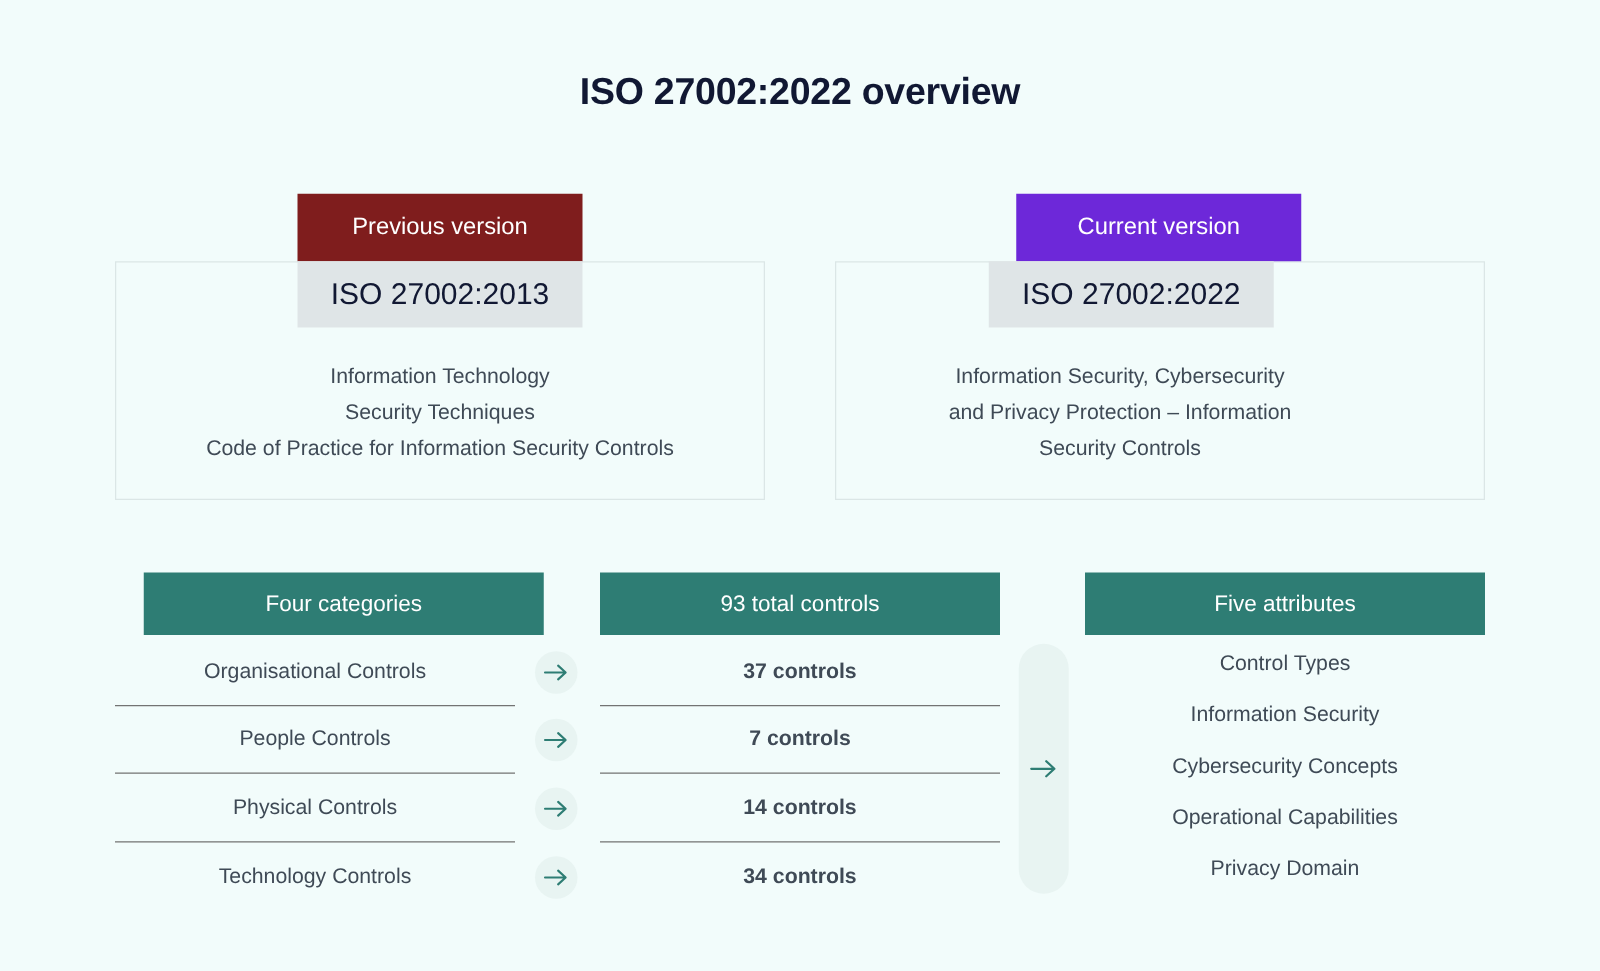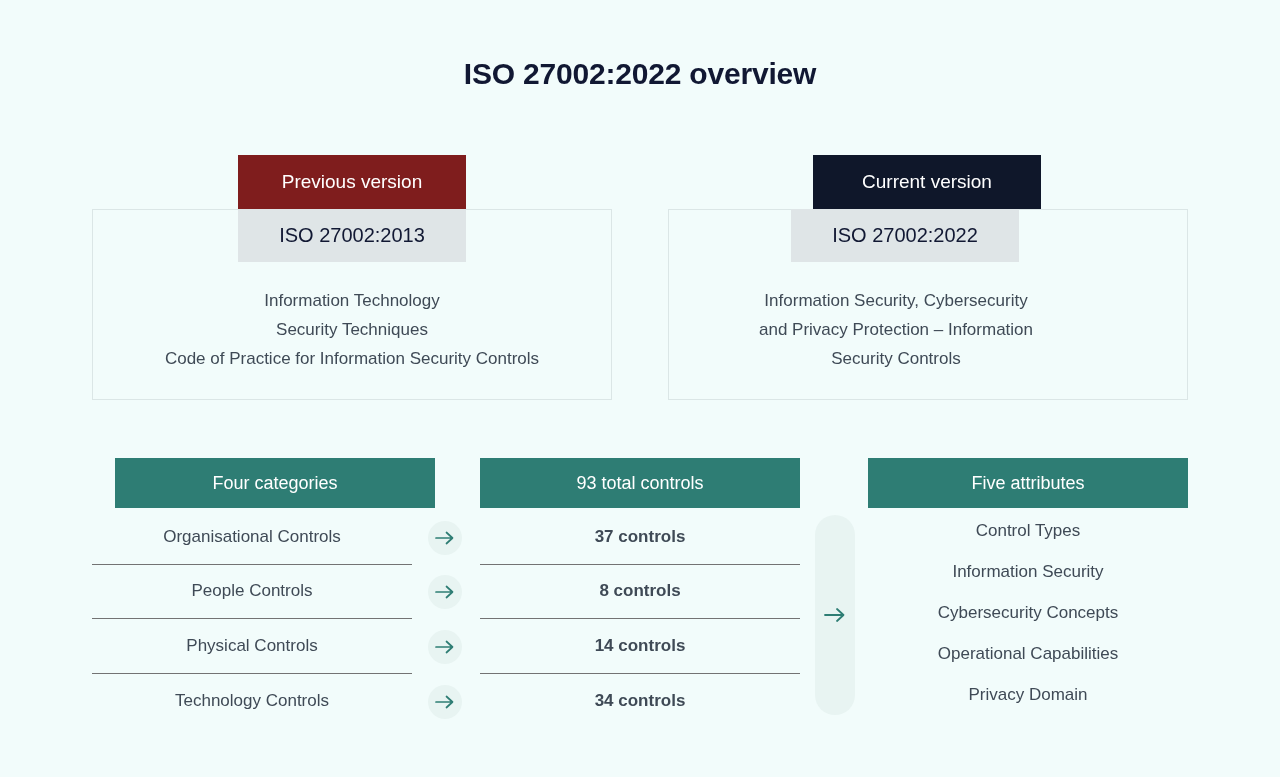--- a/index.html
+++ b/index.html
@@ -52,31 +52,31 @@
     width: 228px;
     height: 54px;
     display: flex;
     align-items: center;
     justify-content: center;
     font-size: 19px;
     color: #ffffff;
     box-sizing: border-box;
   }
   .version-banner.left  { left: 238px; background: #7f1d1d; }
-  .version-banner.right { left: 813px; background: #0f172a; text-align: center; }
+  .version-banner.right { left: 813px; background: #6d28d9; text-align: center; }
 
   .version-code {
     position: absolute;
     top: 209px;
     width: 228px;
     height: 53px;
     display: flex;
     align-items: center;
     justify-content: center;
-    font-size: 20px;
+    font-size: 24px;
     color: #111833;
     background: #dfe5e7;
     box-sizing: border-box;
   }
   .version-code.left  { left: 238px; }
   .version-code.right { left: 791px; }
 
   .version-desc {
     position: absolute;
     top: 286px;
@@ -221,21 +221,21 @@
       </div>
       <div class="list-row">
         <span>Technology Controls</span>
       </div>
     </div>
   <div class="col-list c2">
       <div class="list-row">
         <span>37 controls</span>
       </div>
       <div class="list-row">
-        <span>8 controls</span>
+        <span>7 controls</span>
       </div>
       <div class="list-row">
         <span>14 controls</span>
       </div>
       <div class="list-row">
         <span>34 controls</span>
       </div>
     </div>
   <div class="col-list c3">
       <div class="list-row">

